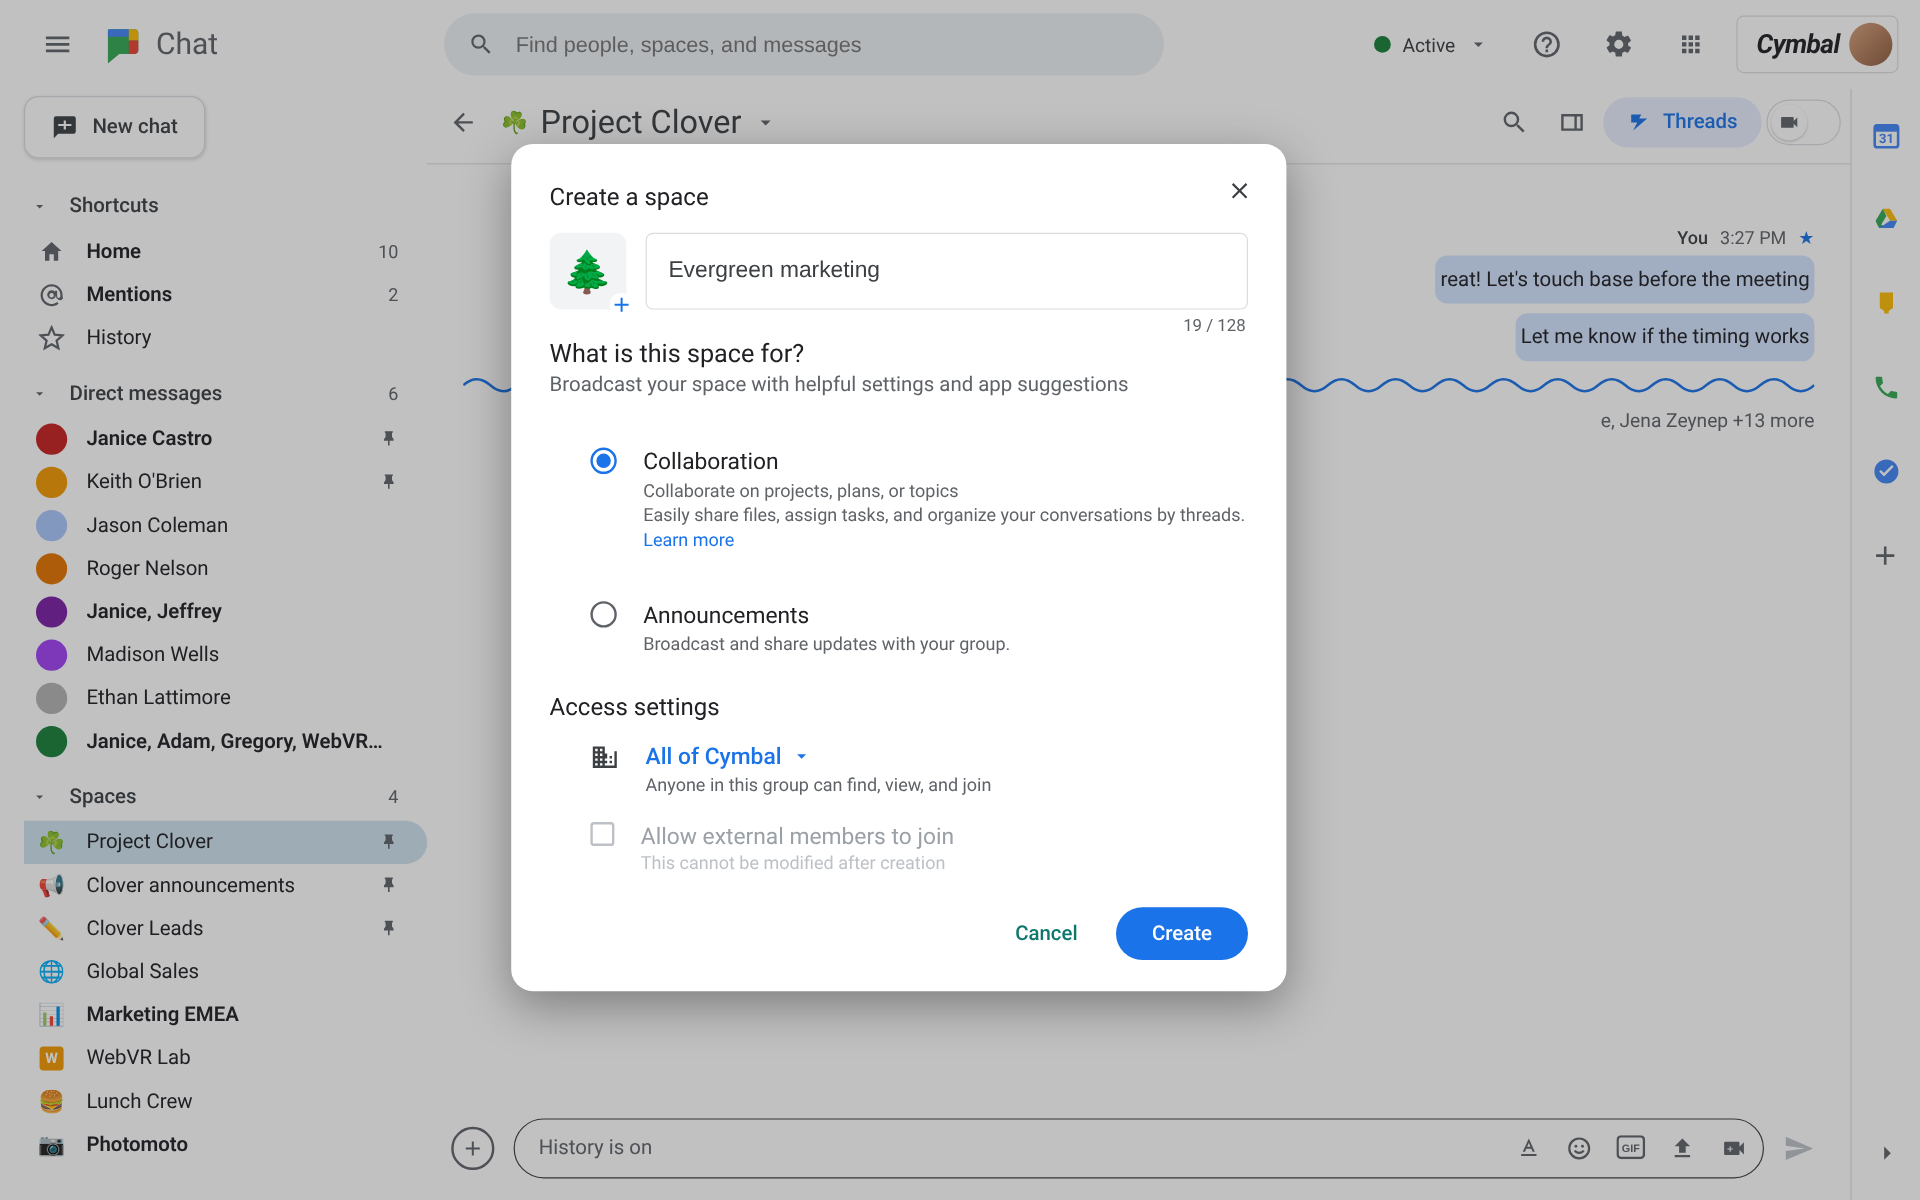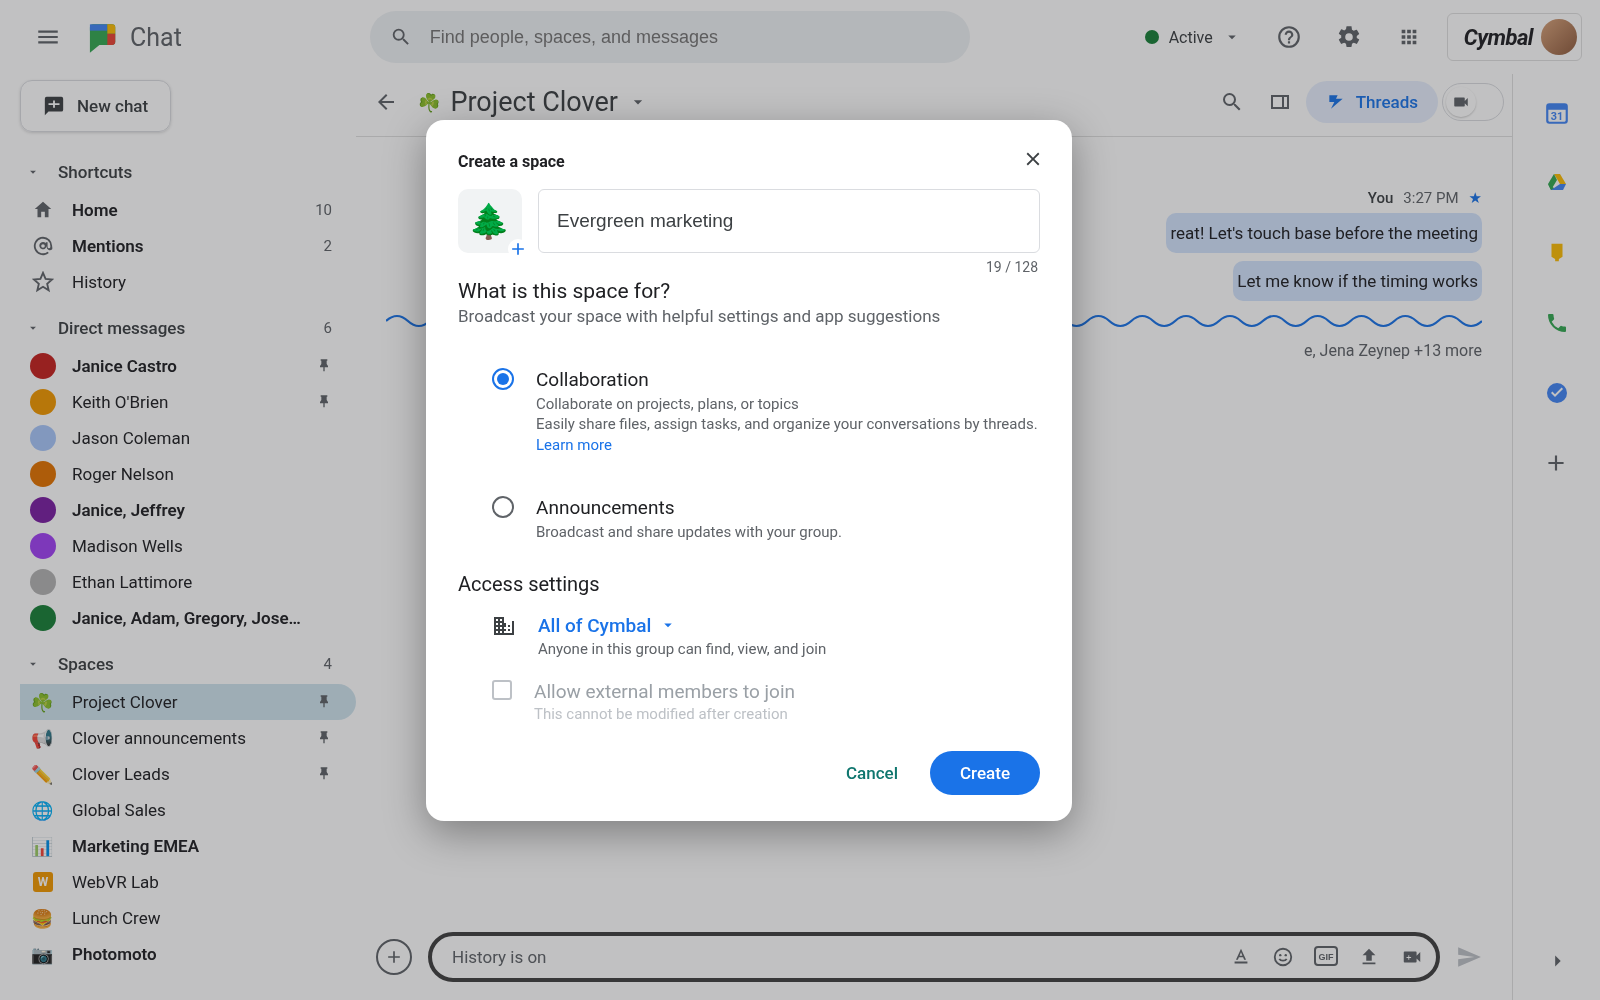--- a/index.html
+++ b/index.html
@@ -60,36 +60,36 @@
   .meta-row .you{color:#3c4043;font-weight:500}
   .meta-row .time{color:#5f6368}
   .star{color:#1a73e8}
   .bubble{max-width:max-content;margin-left:auto;background:#d3e3fd;padding:10px 4px;border-radius:10px;font-size:17px;margin-bottom:8px}
   .wave{height:24px;margin:10px 0 6px}
   .wave svg path{stroke:#1a73e8;fill:none;stroke-width:2}
   .viewers{color:#5f6368;font-size:16px;text-align:right;margin-bottom:40px}
 
   .composer{margin:12px 30px 18px 20px;display:flex;align-items:center;gap:16px}
   .plus-circ{width:36px;height:36px;border-radius:50%;border:2px solid #5f6368;display:flex;align-items:center;justify-content:center;color:#5f6368;cursor:pointer}
-  .cmp-pill{flex:1;height:50px;border:4px solid #404040;border-radius:26px;display:flex;align-items:center;padding:0 12px 0 20px;color:#5f6368;font-size:17px}
+  .cmp-pill{flex:1;height:50px;border:1px solid #404040;border-radius:26px;display:flex;align-items:center;padding:0 12px 0 20px;color:#5f6368;font-size:17px}
   .cmp-pill .txt{flex:1}
   .cmp-icons{display:flex;gap:20px}
   .cmp-icons span{cursor:pointer}
   .send-ic{color:#bdc1c6;cursor:pointer}
 
   
-  .rail{width:88px;display:flex;flex-direction:column;align-items:center;border-left:1px solid #e0e0e0;padding-top:26px;gap:44px}
+  .rail{width:58px;display:flex;flex-direction:column;align-items:center;border-left:1px solid #e0e0e0;padding-top:26px;gap:44px}
   .rail-ic{width:26px;height:26px;display:flex;align-items:center;justify-content:center;cursor:pointer;font-size:22px}
   .rail-fab{width:28px;height:28px;color:#5f6368;cursor:pointer}
   .rail-chev{margin-top:auto;margin-bottom:28px;color:#5f6368;cursor:pointer}
 
   
   .scrim{position:absolute;inset:0;background:rgba(32,33,36,.28)}
   .dialog{position:absolute;left:426px;top:120px;width:646px;background:#fff;border-radius:18px;box-shadow:0 12px 40px rgba(0,0,0,.35);padding:32px 32px 26px 32px}
-  .dtitle{font-size:16px;font-weight:700;margin-bottom:18px}
+  .dtitle{font-size:20px;font-weight:400;margin-bottom:18px}
   .close-x{position:absolute;top:28px;right:28px;cursor:pointer;color:#3c4043}
 
   .emojirow{display:flex;align-items:flex-start;gap:16px}
   .emojibox{width:64px;height:64px;border-radius:10px;background:#f1f3f4;display:flex;align-items:center;justify-content:center;font-size:34px;position:relative;cursor:pointer}
   .emojibox .add{position:absolute;right:-6px;bottom:-6px;color:#1a73e8;background:#fff;border-radius:50%}
   .name-input{flex:1;height:64px;border:1px solid #dadce0;border-radius:6px;font-size:19px;padding:0 18px;outline:none;color:#3c4043}
   .counter{text-align:right;color:#5f6368;font-size:14px;margin:6px 2px 0 0}
 
   .subhd{font-size:21px;font-weight:400;margin-top:4px}
   .subtxt{color:#5f6368;font-size:17px;margin-top:3px}
@@ -258,21 +258,21 @@
         <div class="row">
           <span class="av-slot" style="background: rgb(161, 66, 244);"></span>
           <span class="lbl">Madison Wells</span>
         </div>
         <div class="row">
           <span class="av-slot" style="background: rgb(179, 179, 179);"></span>
           <span class="lbl">Ethan Lattimore</span>
         </div>
         <div class="row">
           <span class="av-slot" style="background: rgb(24, 128, 56);"></span>
-          <span class="lbl bold">Janice, Adam, Gregory, Jose…</span>
+          <span class="lbl bold">Janice, Adam, Gregory, WebVR…</span>
         </div>
       </div>
 
     <div class="sec-hd" style="margin-top:8px">
       <svg class="caret-ic" width="14" height="14" viewBox="0 0 24 24">
           <path fill="currentColor" d="M7 10l5 5 5-5z"></path>
         </svg>
       <span>Spaces</span>
       <span class="sec-cnt">4</span>
     </div>

